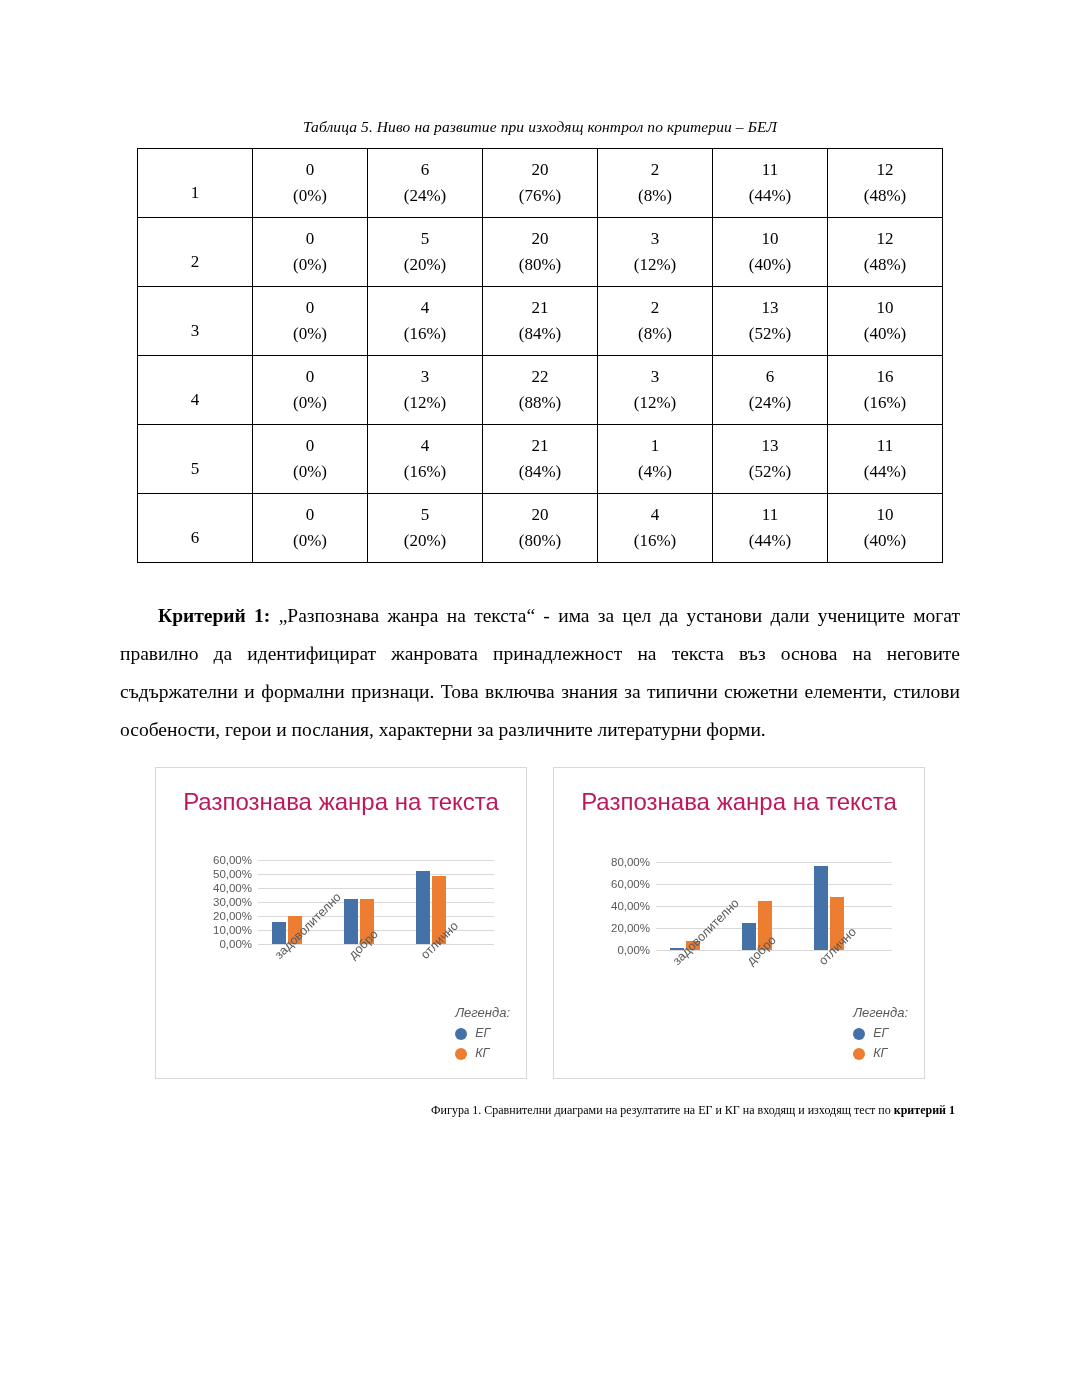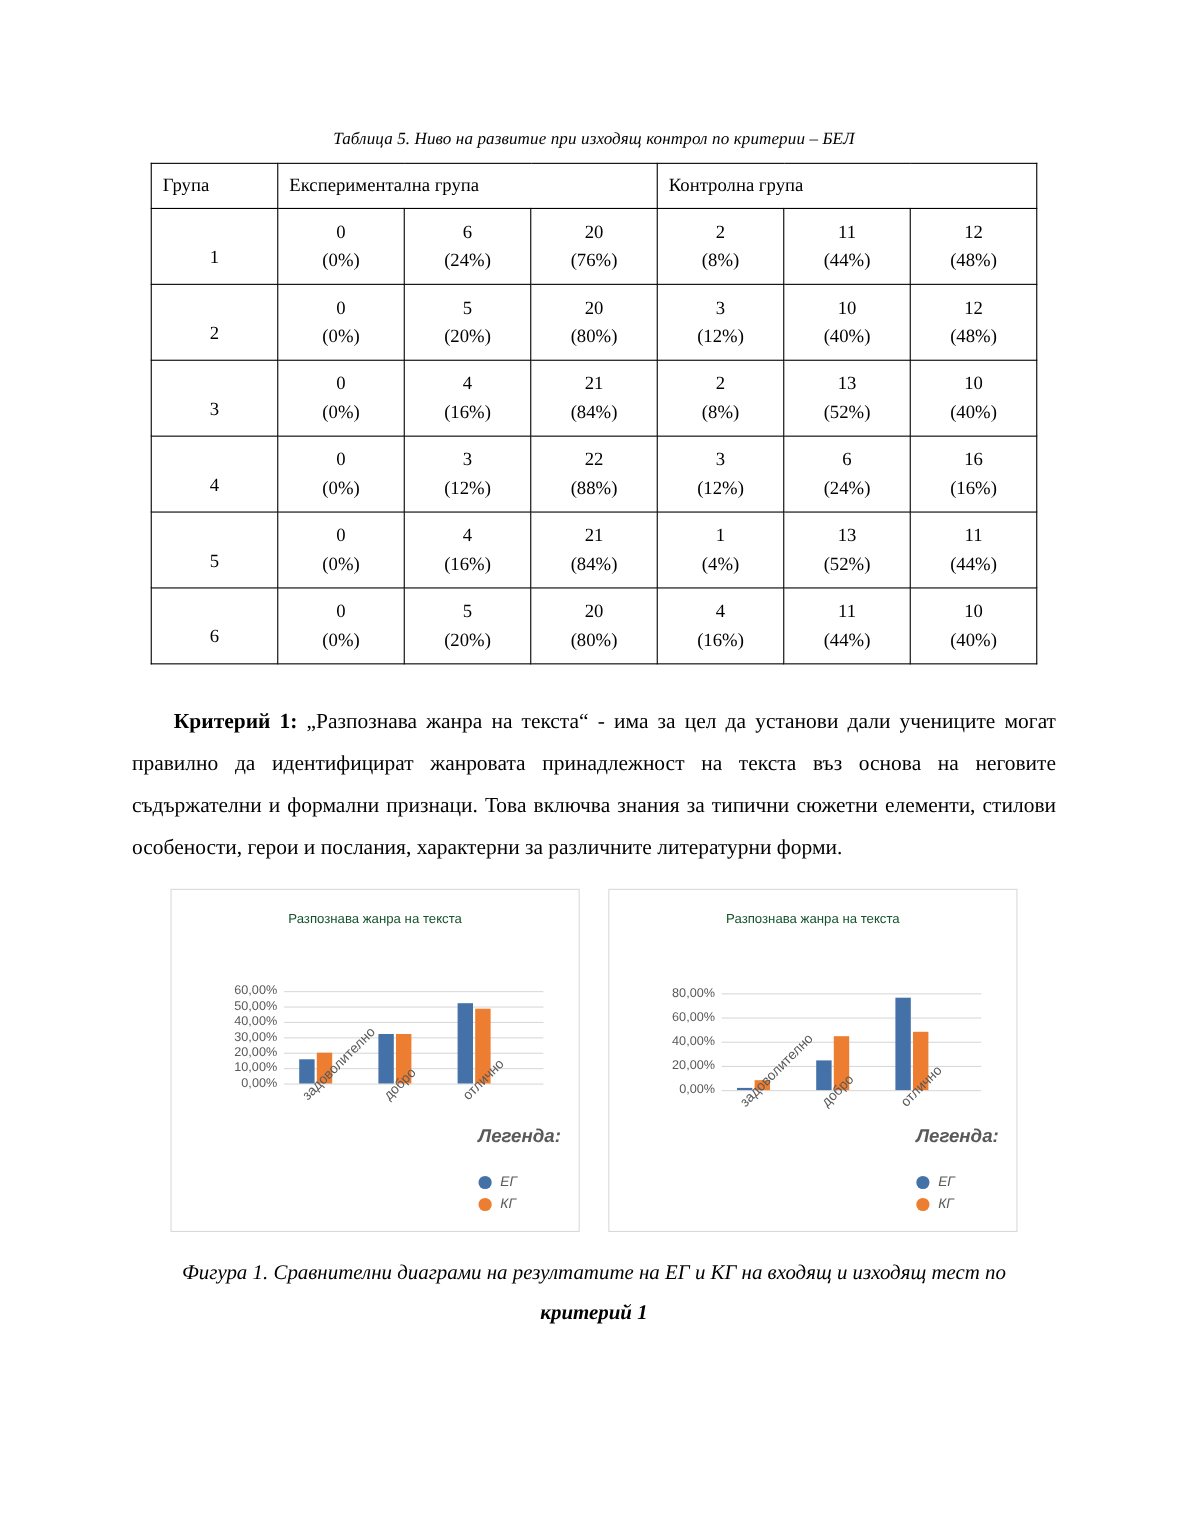--- a/index.html
+++ b/index.html
@@ -106,22 +106,22 @@
     width: 372px;
     height: 312px;
     border: 1px solid #d9d9d9;
     background: #ffffff;
     box-sizing: border-box;
     position: relative;
     font-family: "Liberation Sans", sans-serif;
   }
   .chart-title {
     text-align: center;
-    font-size: 12px;
-    color: #14532d;
+    font-size: 24px;
+    color: #be185d;
     padding-top: 18px;
     line-height: 1.35;
     font-family: "Liberation Sans", sans-serif;
   }
   .plot {
     position: absolute;
     left: 0;
     top: 86px;
     width: 372px;
     height: 120px;
@@ -155,24 +155,24 @@
   }
   .legend {
     position: absolute;
     right: 16px;
     bottom: 18px;
     font-size: 12.5px;
     color: #595959;
     font-family: "Liberation Sans", sans-serif;
   }
   .legend .lgd-title {
-    font-weight: bold;
+    font-weight: normal;
     font-style: italic;
-    margin-bottom: 24px;
-    font-size: 17px;
+    margin-bottom: 6px;
+    font-size: 13px;
   }
   .legend .lgd-item {
     display: flex;
     align-items: flex-end;
     margin-top: 6px;
   }
   .legend .swatch {
     width: 12px;
     height: 12px;
     border-radius: 50%;
@@ -182,43 +182,37 @@
   .legend .sw-eg { background: #4472a8; }
   .legend .sw-kg { background: #ed7d31; }
   .legend .lgd-label {
     font-style: italic;
   }
 
   
   .fig-caption {
     width: 830px;
     margin: 20px auto 0 auto;
-    font-size: 19px;
-    font-style: italic;
-    text-align: center;
+    font-size: 12px;
+    text-align: right;
     line-height: 1.9;
   }
   .fig-caption .b { font-weight: bold; }
   .fig-line2 { display: block; }
 </style>
 </head>
 <body>
 
 <div class="page">
 
   <div class="table-caption">Таблица 5. Ниво на развитие при изходящ контрол по критерии – БЕЛ</div>
 
   <div class="tbl-wrap">
     <table class="data">
       <tbody>
-          <tr class="hdr-row1">
-        <td class="leftal">Група</td>
-        <td class="leftal" colspan="3">Експериментална група</td>
-        <td class="leftal" colspan="3">Контролна група</td>
-      </tr>
 
       <tr class="body-row">
         <td>
               <span class="critnum">1</span>
             </td>
         <td>
               <span class="cellstack">
                 <span class="num">0</span>
                 <span class="pct">(0%)</span>
               </span>

